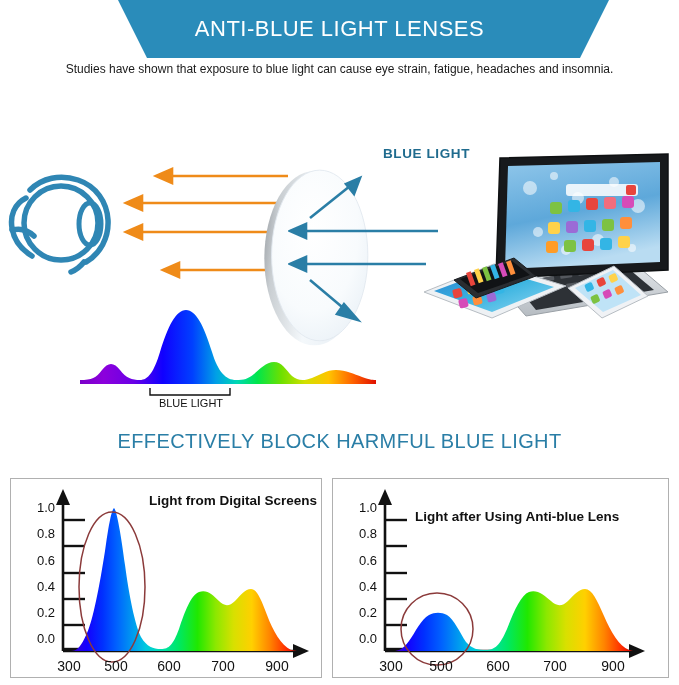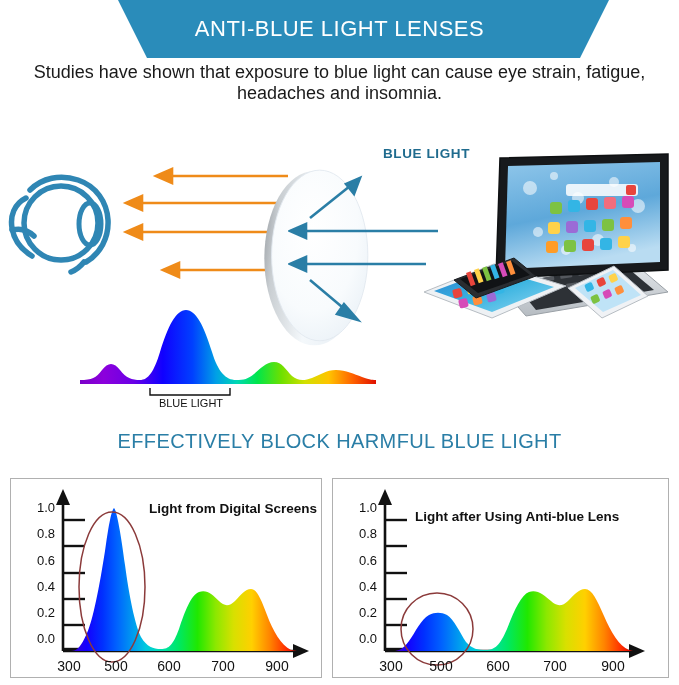--- a/index.html
+++ b/index.html
@@ -24,21 +24,21 @@
     display:flex;align-items:center;justify-content:center;
     color:#ffffff;font-size:22px;letter-spacing:.5px;
     font-weight:400;
     font-family:"Liberation Sans", sans-serif;
     white-space:nowrap;
   }
 
   
   .sub1,.sub2{
     position:absolute;width:679px;text-align:center;
-    color:#1a1a1a;font-size:18px;font-weight:400;
+    color:#1a1a1a;font-size:12px;font-weight:400;
     font-family:"Liberation Sans", sans-serif;
   }
   .sub1{top:62px;}
   .sub2{top:88px;}
 
   
   .diagram{position:absolute;left:0;top:120px;width:556px;height:300px;}
 
   .eye-icon{position:absolute;left:8px;top:48px;}
   .lens-label{
@@ -293,21 +293,21 @@
         <path d="M 72 88 L 72 95 L 152 95 L 152 88"></path>
       </g>
       <rect x="76" y="96" width="74" height="14" fill="#ffffff"></rect>
       <text x="113" y="107" text-anchor="middle" style="font-family:'Liberation Sans',sans-serif;font-size:11px;fill:#111;">BLUE LIGHT</text>
     </svg>
   </div>
 
   <div class="section-heading">EFFECTIVELY BLOCK HARMFUL BLUE LIGHT</div>
 
   <div class="chart-box" id="chart-left">
-    <div class="chart-title" style="left:122px;top:22px;padding-left:16px;">Light from Digital Screens</div>
+    <div class="chart-title" style="left:122px;top:14px;padding-left:16px;">Light from Digital Screens</div>
     <svg class="chart-svg" width="310" height="198" viewBox="0 0 310 198">
       <defs>
         <linearGradient id="cl" x1="0" y1="0" x2="1" y2="0">
           <stop offset="0%" stop-color="#3a00d0"></stop>
           <stop offset="7%" stop-color="#1400ff"></stop>
           <stop offset="14%" stop-color="#0030ff"></stop>
           <stop offset="20%" stop-color="#0060ff"></stop>
           <stop offset="27%" stop-color="#0098f0"></stop>
           <stop offset="33%" stop-color="#00c8e0"></stop>
           <stop offset="40%" stop-color="#00e0b0"></stop>

